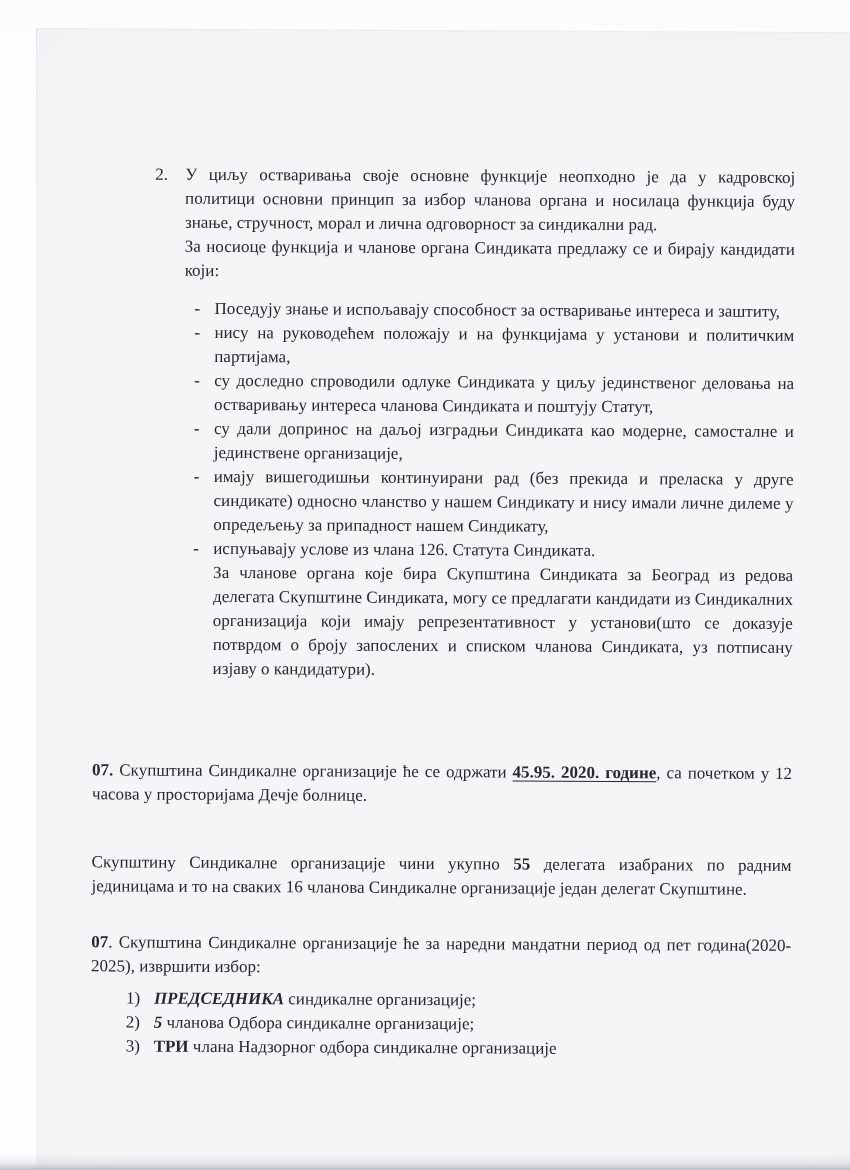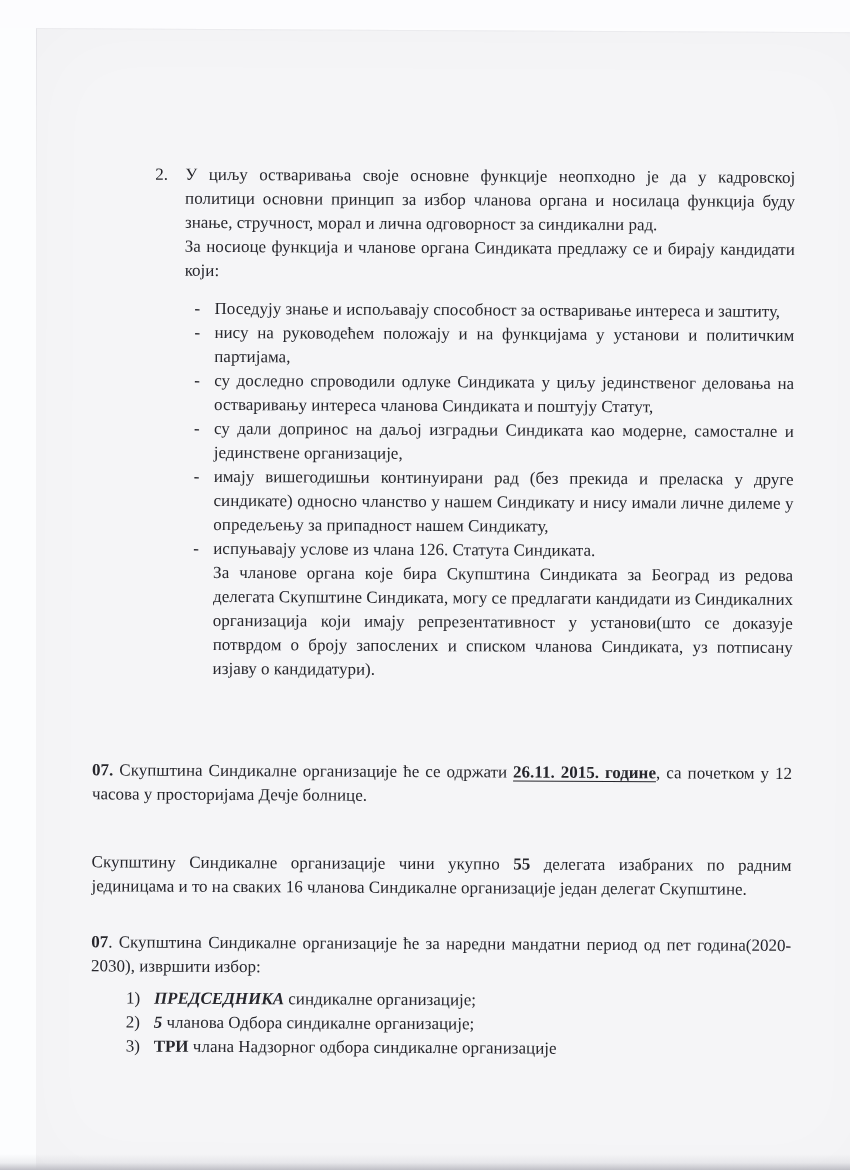--- a/index.html
+++ b/index.html
@@ -136,29 +136,29 @@
               <span class="dash-marker">-</span>
               <span class="bullet-text">испуњавају услове из члана 126. Статута Синдиката.</span>
             </li>
           </ul>
 
           <p class="just closing-para">За чланове органа које бира Скупштина Синдиката за Београд из редова делегата Скупштине Синдиката, могу се предлагати кандидати из Синдикалних организација који имају репрезентативност у установи(што се доказује потврдом о броју запослених и списком чланова Синдиката, уз потписану изјаву о кандидатури).</p>
         </div>
       </div>
 
       <p class="just para-block para-01">
-        <span class="bold">07.</span><span> Скупштина Синдикалне организације ће се одржати </span><span class="date-underline">26.11. 2015. године</span><span>, са почетком у 12 часова у просторијама Дечје болнице.</span>
+        <span class="bold">07.</span><span> Скупштина Синдикалне организације ће се одржати </span><span class="date-underline">45.95. 2020. године</span><span>, са почетком у 12 часова у просторијама Дечје болнице.</span>
       </p>
 
       <p class="just para-block">
         <span>Скупштину Синдикалне организације чини укупно </span><span class="bold">55</span><span> делегата изабраних по радним јединицама и то на сваких 16 чланова Синдикалне организације један делегат Скупштине.</span>
       </p>
 
       <p class="just para-block para-02">
-        <span class="bold">07</span><span>. Скупштина Синдикалне организације ће за наредни мандатни период од пет година(2020- 2030), извршити избор:</span>
+        <span class="bold">07</span><span>. Скупштина Синдикалне организације ће за наредни мандатни период од пет година(2020- 2025), извршити избор:</span>
       </p>
 
       <div class="elections">
         <div class="election-row">
           <span class="election-marker">1)</span>
           <span class="election-text"><span class="bold-italic">ПРЕДСЕДНИКА</span><span> синдикалне организације;</span></span>
         </div>
         <div class="election-row">
           <span class="election-marker">2)</span>
           <span class="election-text"><span class="bold-italic">5</span><span> чланова Одбора синдикалне организације;</span></span>

